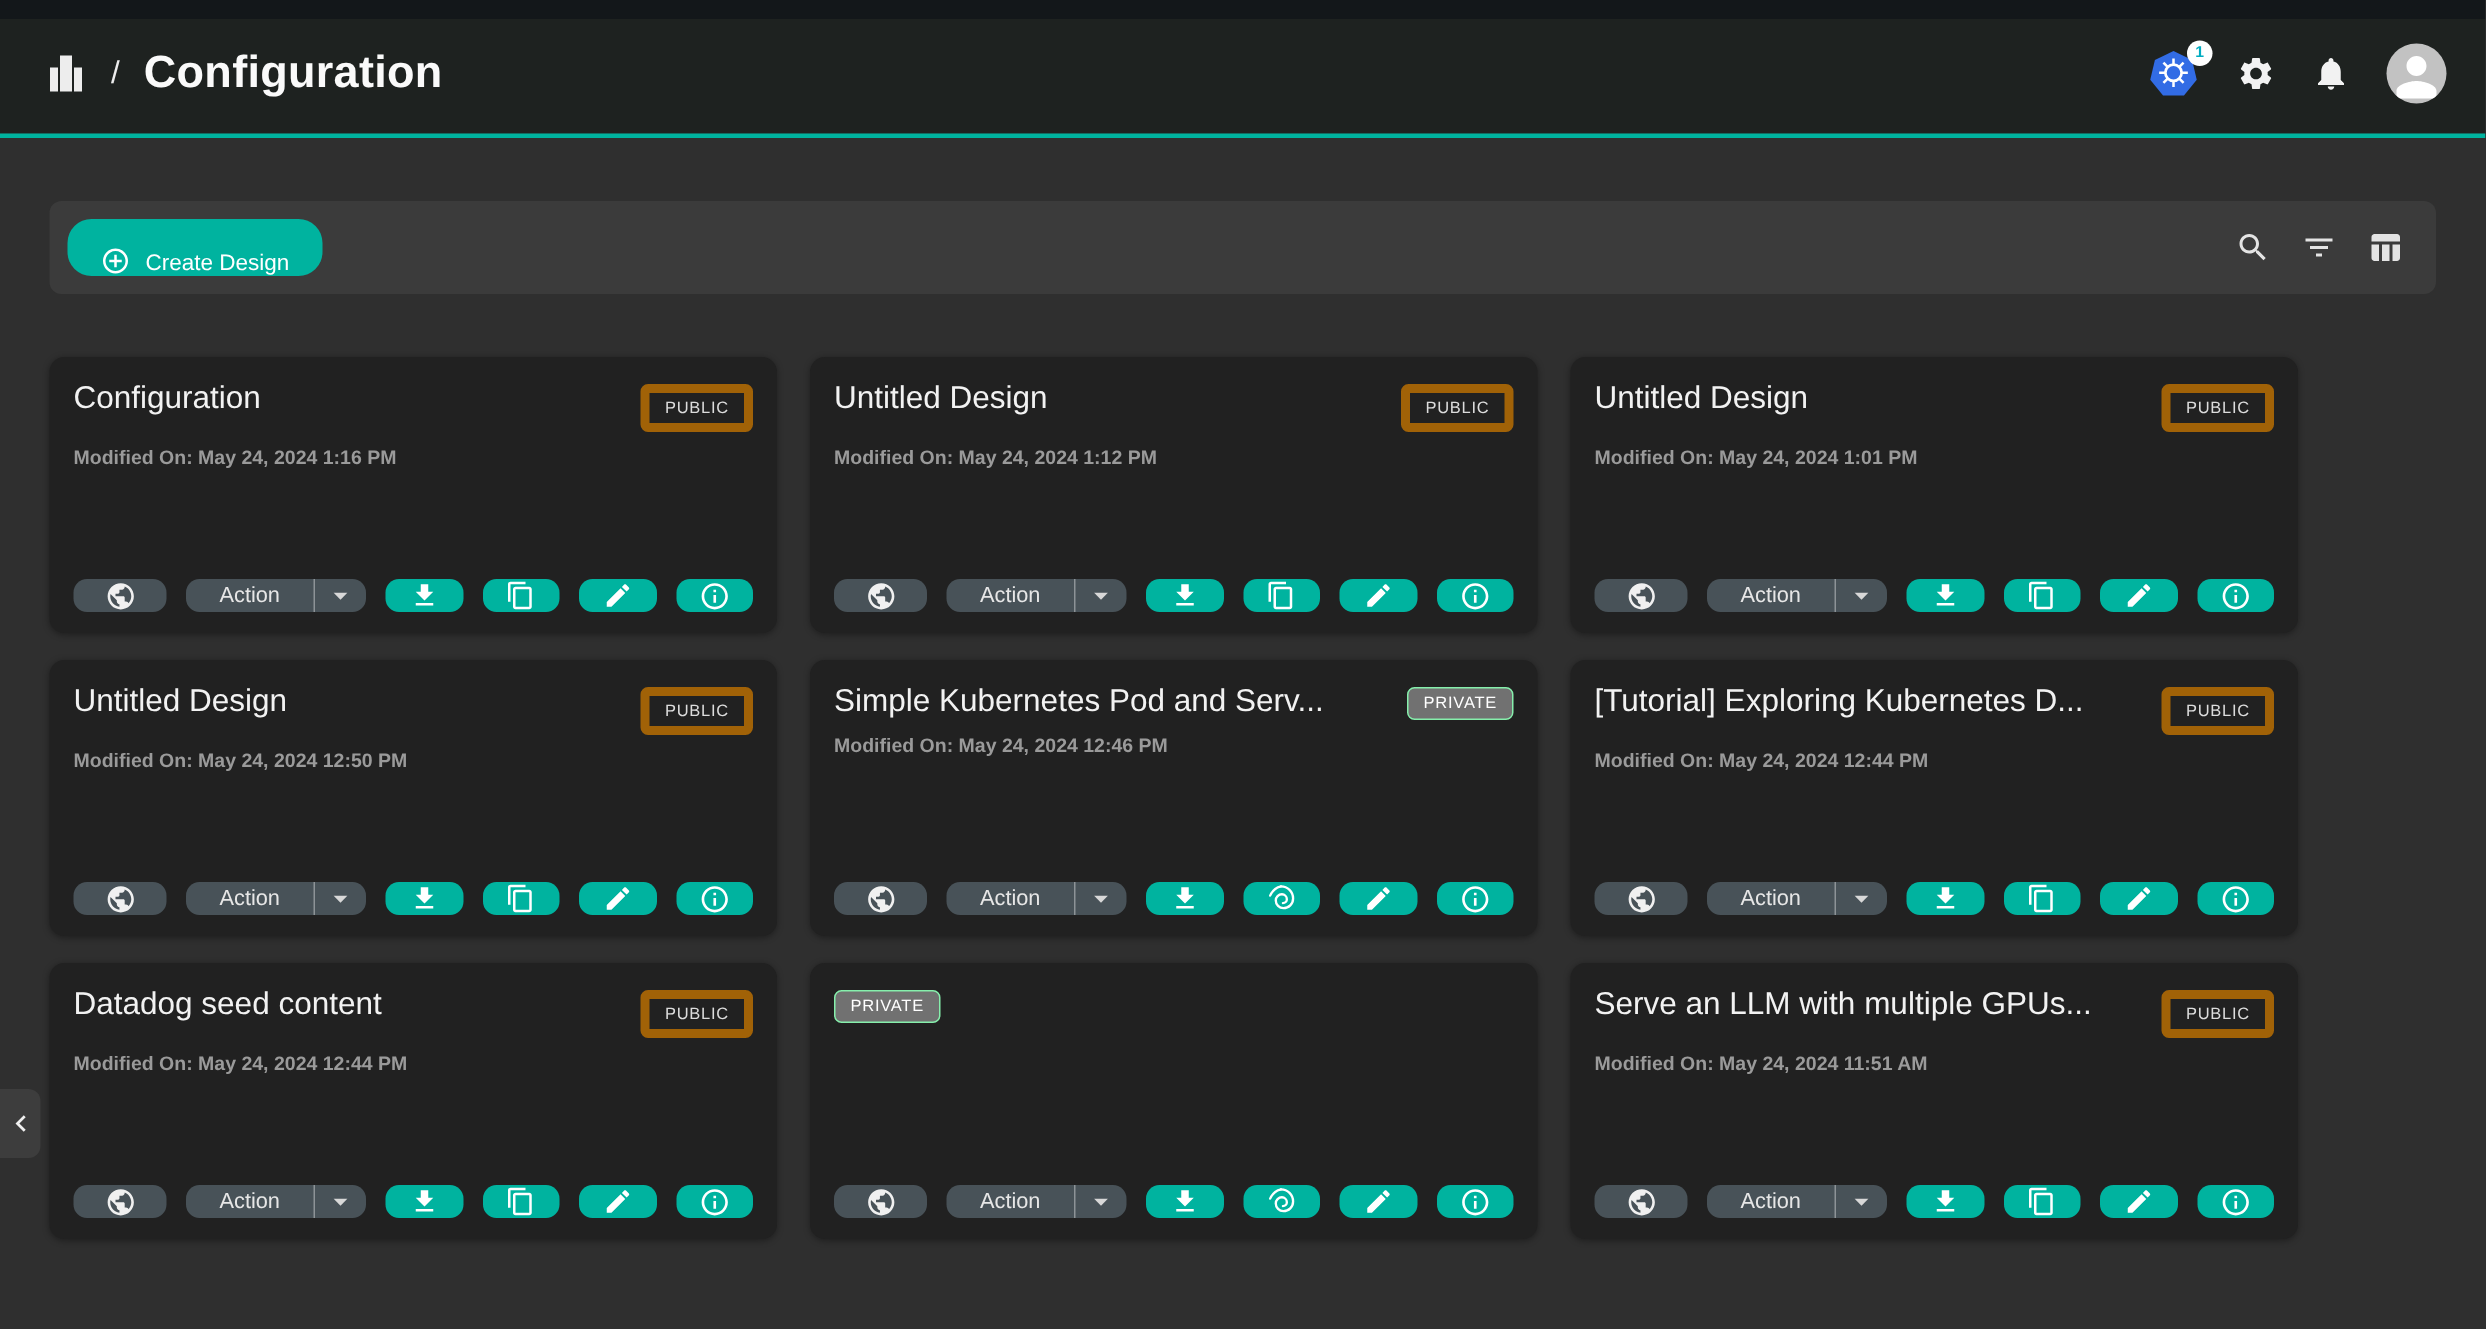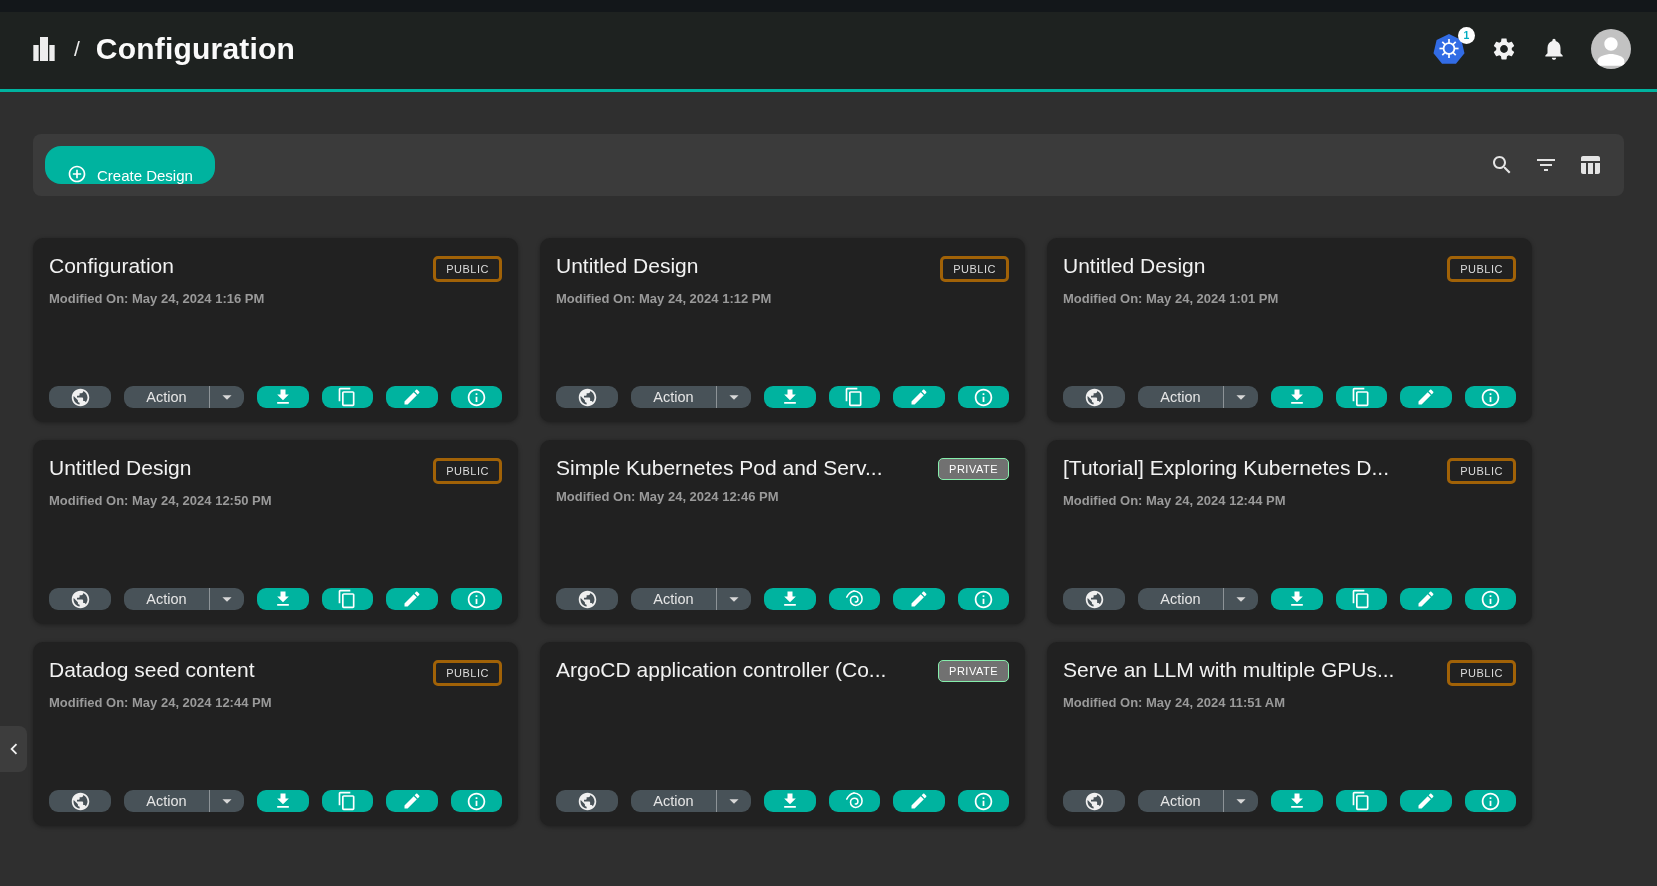--- a/index.html
+++ b/index.html
@@ -55,21 +55,21 @@
   }
   .card-head { display:flex; align-items:flex-start; }
   .card-title {
     flex:1; min-width:0; color:#F2F2F2; font-size:21px; font-weight:500;
     white-space:nowrap; overflow:hidden; margin-right:12px;
   }
   .badge {
     flex:none; font-size:11px; letter-spacing:.5px; padding:4px 10px;
     border-radius:5px; margin-top:2px;
   }
-  .badge-public { color:#DCDCDC; border:3px solid #a16207; background:transparent; }
+  .badge-public { color:#DCDCDC; border:6px solid #a16207; background:transparent; }
   .badge-private { color:#FFFFFF; border:1px solid #86efac; background:#717171; }
   .card-modified { margin-top:9px; color:#9A9A9A; font-size:13px; font-weight:700; }
   .card-actions { margin-top:auto; display:flex; gap:13px; }
   .abtn {
     height:22px; border-radius:9px; border:none; cursor:pointer;
     display:flex; align-items:center; justify-content:center; font-family:inherit;
   }
   .abtn-dark { background:#485258; }
   .globe-btn { width:62px; flex:none; }
   .action-split { width:120px; flex:none; padding:0; overflow:hidden; }
@@ -471,21 +471,20 @@
       <button class="abtn abtn-teal">
         <svg width="21" height="21" viewBox="0 0 24 24" fill="#fff">
           <path d="M11 7h2v2h-2zm0 4h2v6h-2zm1-9C6.48 2 2 6.48 2 12s4.48 10 10 10 10-4.48 10-10S17.52 2 12 2zm0 18c-4.41 0-8-3.59-8-8s3.59-8 8-8 8 3.59 8 8-3.59 8-8 8z"></path>
         </svg>
       </button>
     </div>
   </article>
 
   <article class="card">
     <div class="card-head">
-      <div class="card-title">ArgoCD application controller (Co...</div>
       <span class="badge badge-private">PRIVATE</span>
     </div>
     <div class="card-actions">
       <button class="abtn abtn-dark globe-btn">
         <svg width="21" height="21" viewBox="0 0 24 24" fill="#F0F0F0">
           <path d="M12 2C6.48 2 2 6.48 2 12s4.48 10 10 10 10-4.48 10-10S17.52 2 12 2zm-1 17.93c-3.95-.49-7-3.85-7-7.93 0-.62.08-1.21.21-1.79L9 15v1c0 1.1.9 2 2 2v1.93zm6.9-2.54c-.26-.81-1-1.39-1.9-1.39h-1v-3c0-.55-.45-1-1-1H8v-2h2c.55 0 1-.45 1-1V7h2c1.1 0 2-.9 2-2v-.41c2.93 1.19 5 4.06 5 7.41 0 2.08-.8 3.97-2.1 5.39z"></path>
         </svg>
       </button>
       <button class="abtn abtn-dark action-split">
         <span class="action-label">Action</span>

